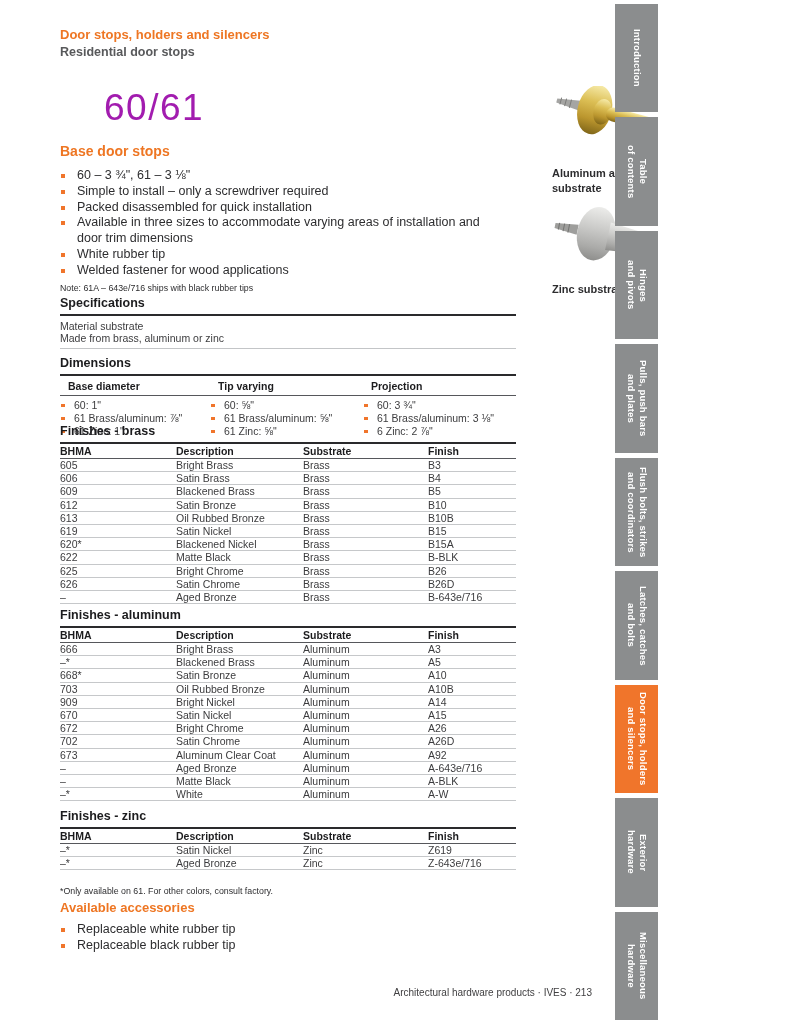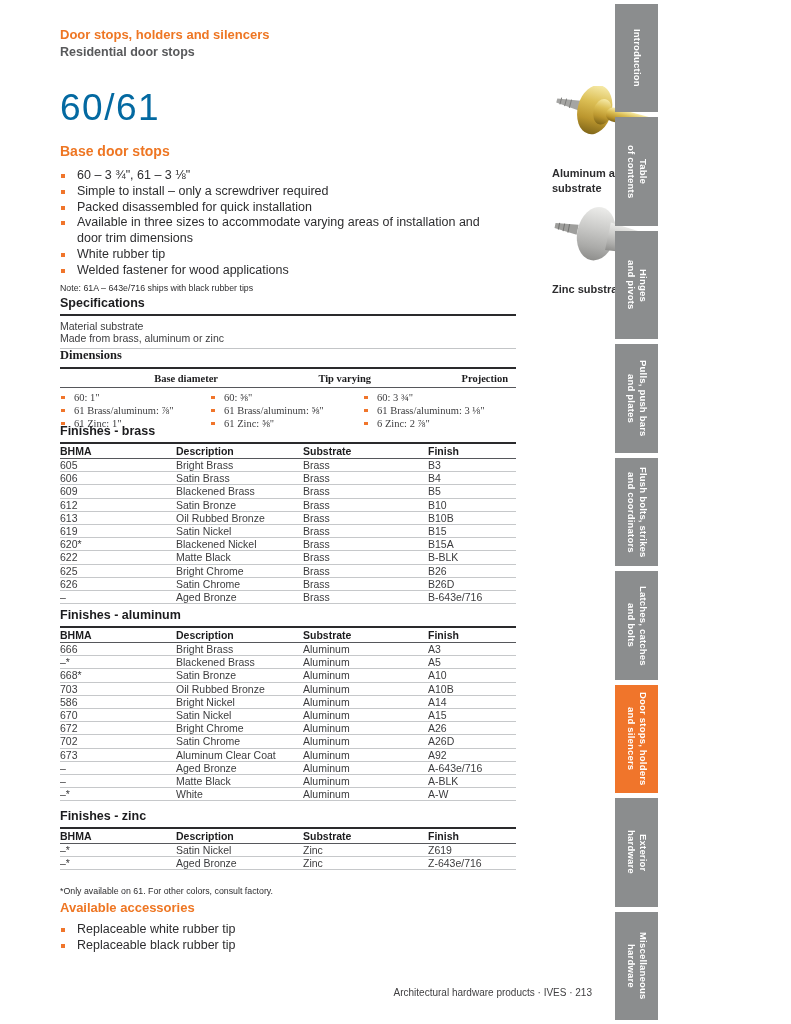--- a/index.html
+++ b/index.html
@@ -4,39 +4,39 @@
 <style>
   * { box-sizing: border-box; }
   html,body { margin:0; padding:0; background:#ffffff; }
   body { font-family:"Liberation Sans", sans-serif; }
   .page { position:relative; width:658px; height:1024px; background:#fff; overflow:hidden; }
   .abs { position:absolute; }
 
   
   .crumb-title { font-size:13px; font-weight:bold; color:#EE7623; }
   .crumb-sub   { font-size:12.5px; font-weight:bold; color:#58595B; margin-top:3px; }
-  .product-code{ font-size:37px; color:#0369a1; margin-top:30px; line-height:1; letter-spacing:1.5px; }
+  .product-code{ font-size:37px; color:#a21caf; margin-top:30px; line-height:1; letter-spacing:1.5px;margin-left:44px; }
   .lead-h      { font-size:14px; font-weight:bold; color:#EE7623; margin-top:17px; }
 
   
   .blist { list-style:none; margin:9px 0 0 0; padding:0; }
   .blist li { position:relative; padding-left:17px; font-size:12.5px; line-height:15.8px; color:#2d2d2f; }
   .blist li::before { content:""; position:absolute; left:1px; top:6px; width:4px; height:4px; background:#F0752B; }
   .blist.small { margin-top:3px; }
   .blist.small li { font-size:10.5px; line-height:13px; padding-left:14px; color:#3c3c3e; }
   .blist.small li::before { top:4.5px; width:3.5px; height:3.5px; }
   .note { font-size:8.8px; color:#2d2d2f; margin-top:4px; }
 
   
   .sec { position:absolute; left:60px; width:456px; }
   .sec-h { font-size:12.5px; font-weight:bold; color:#1c1c1e; margin:0; padding-bottom:4px; border-bottom:2px solid #2a2a2c; }
   .spec-row { display:flex; font-size:10.5px; color:#3c3c3e; padding:4px 0; border-bottom:1px solid #c3c5c7;flex-direction:column; }
   .spec-label { width:112px; }
 
-  .dim-head { display:flex; font-weight:bold; font-size:10.5px; color:#1c1c1e; padding:4px 8px 3px; border-bottom:1px solid #56575b;text-align:right; }
+  .dim-head { display:flex; font-weight:bold; font-size:10.5px; color:#1c1c1e; padding:4px 8px 3px; border-bottom:1px solid #56575b; }
   .dim-cols { display:flex; }
   .dcol { width:150px; }
   .dcol:nth-child(2) { width:153px; }
   .dcol:nth-child(3) { flex:1; }
 
   .thead { display:flex; font-weight:bold; font-size:10.5px; color:#1c1c1e; height:15px; align-items:center; border-bottom:1px solid #56575b; }
   .trow  { display:flex; font-size:10.5px; color:#3c3c3e; height:13.2px; align-items:center; border-bottom:1px solid #c6c8ca; }
   .tc.c0 { width:85px; } .tc.c1 { width:158px;padding-left:31px; } .tc.c2 { width:125px; } .tc.c3 { flex:1; }
   .footnote { font-size:8.8px; color:#2d2d2f; margin-top:16px; }
 
@@ -125,21 +125,21 @@
   </div>
 
   <section class="sec" style="top:296px;">
     <h3 class="sec-h">Specifications</h3>
     <div class="spec-row">
       <div class="spec-label">Material substrate</div>
       <div class="spec-value">Made from brass, aluminum or zinc</div>
     </div>
   </section>
 
-  <section class="sec" style="top:348px;font-family:Liberation Serif, serif;">
+  <section class="sec" style="top:356px;">
     <h3 class="sec-h">Dimensions</h3>
     <div class="dim-head">
         <div class="dcol">Base diameter</div>
         <div class="dcol">Tip varying</div>
         <div class="dcol">Projection</div>
       </div>
     <div class="dim-cols">
         <ul class="dcol blist small">
           <li>60: 1"</li>
           <li>61 Brass/aluminum: ⅞"</li>
@@ -263,21 +263,21 @@
           <div class="tc c2">Aluminum</div>
           <div class="tc c3">A10</div>
         </div>
         <div class="trow">
           <div class="tc c0">703</div>
           <div class="tc c1">Oil Rubbed Bronze</div>
           <div class="tc c2">Aluminum</div>
           <div class="tc c3">A10B</div>
         </div>
         <div class="trow">
-          <div class="tc c0">586</div>
+          <div class="tc c0">909</div>
           <div class="tc c1">Bright Nickel</div>
           <div class="tc c2">Aluminum</div>
           <div class="tc c3">A14</div>
         </div>
         <div class="trow">
           <div class="tc c0">670</div>
           <div class="tc c1">Satin Nickel</div>
           <div class="tc c2">Aluminum</div>
           <div class="tc c3">A15</div>
         </div>

